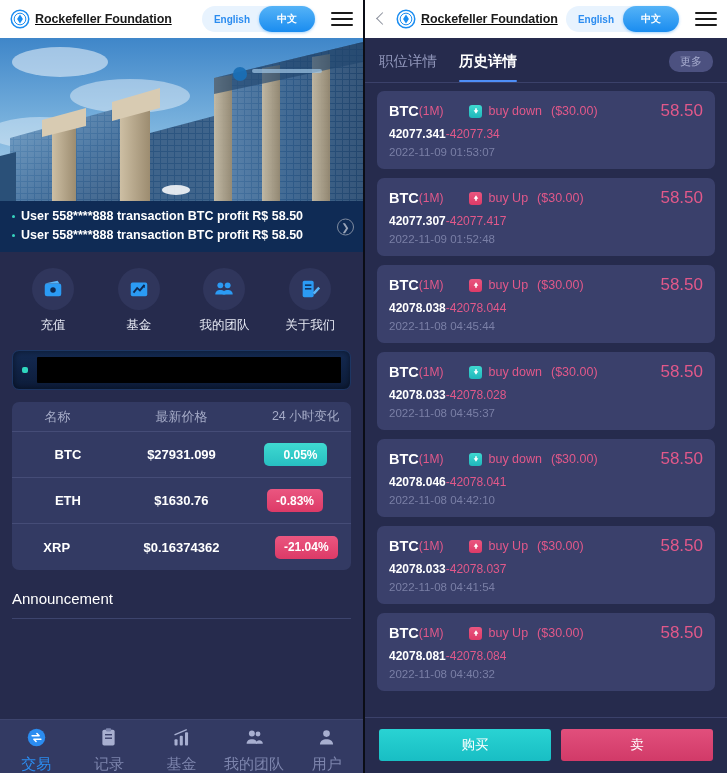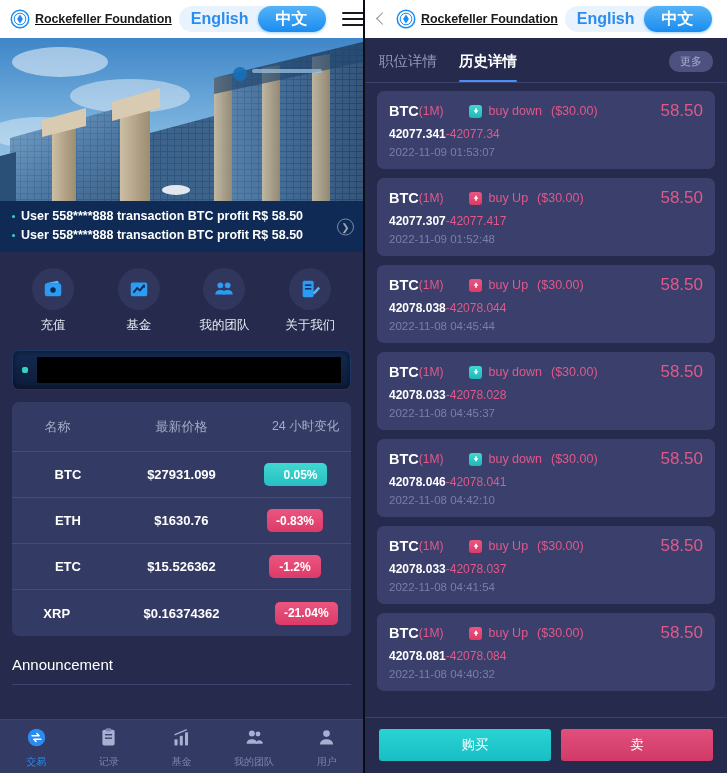--- a/index.html
+++ b/index.html
@@ -38,21 +38,21 @@
   .brand-name {
     font-size: 12.5px; font-weight: bold; color: #1b1b1b;
     letter-spacing: -0.1px; white-space: nowrap;
   }
   .lang-group {
     display: flex; align-items: center; margin-left: auto;
     background: #e8f3fe; border-radius: 14px; height: 26px;
     padding: 0; position: relative;
   }
   .lang-btn {
-    font-size: 16px; font-weight: bold; border-radius: 14px;
+    font-size: 10px; font-weight: bold; border-radius: 14px;
     height: 26px; display: flex; align-items: center; justify-content: center;
     cursor: pointer; white-space: nowrap;
   }
   .lang-en { color: #2b8cf0; padding: 0 9px 0 12px; background: transparent; }
   .lang-zh {
     color: #ffffff; padding: 0 18px;
     background: linear-gradient(180deg,#55b3f7 0%,#1a8cf0 100%);
     box-shadow: 0 1px 3px rgba(26,140,240,.4);
   }
   .hamburger {
@@ -112,21 +112,21 @@
     display: flex; align-items: center; padding: 0 9px; gap: 9px;
     box-shadow: inset 0 0 6px rgba(0,0,0,.5);
   }
   .banner-dot { width: 6px; height: 6px; border-radius: 2px; background: #2fd6be; flex: 0 0 auto; }
   .banner-strip { flex: 1; height: 26px; background: #000000; border-radius: 1px; }
 
   
   .crypto-card { margin: 0 12px; background: #333a63; border-radius: 7px; overflow: hidden; }
   .crypto-head, .crypto-row { display: flex; align-items: center; }
   .crypto-head {
-    height: 50px; color: #a5abc7; font-size: 12.5px;
+    height: 30px; color: #a5abc7; font-size: 12.5px;
     border-bottom: 1px solid #454c77;
     gap: 32px;
   }
   .crypto-row { height: 46px; border-bottom: 1px solid #454c77; }
   .crypto-row:last-child { border-bottom: none; gap: 34px; }
   .c-name { width: 33%; text-align: center; color: #ffffff; font-size: 13px; font-weight: bold; }
   .c-price { width: 34%; text-align: center; color: #ffffff; font-size: 13px; font-weight: bold; }
   .c-chg { width: 33%; display: flex; justify-content: center; }
   .crypto-head .c-name, .crypto-head .c-price, .crypto-head .c-chg {
     color: #a5abc7; font-weight: normal; display: block; text-align: center;
@@ -148,21 +148,21 @@
   .bottom-nav {
     position: absolute; left: 0; right: 0; bottom: 0; height: 54px;
     background: #333a63; border-top: 1px solid #3d446d;
     display: flex; align-items: flex-start; padding-top: 7px;
   }
   .nav-item {
     flex: 1; display: flex; flex-direction: column; align-items: center;
     gap: 3px; cursor: pointer;
   }
   .nav-item svg { width: 21px; height: 21px; }
-  .nav-label { font-size: 10px; color: #7d85ad; }
+  .nav-label { font-size: 15px; color: #7d85ad; }
   .nav-item.active .nav-label { color: #2b8cf0; }
 
   
   .tabs-bar {
     display: flex; align-items: center; padding: 13px 14px 0;
     border-bottom: 1px solid #3b416a; position: relative;
   }
   .tab {
     font-size: 14.5px; color: #9197bb; padding: 0 0 10px; margin-right: 22px;
     cursor: pointer; position: relative;
@@ -373,27 +373,20 @@
           </span>
       </div>
       <div class="crypto-row">
         <span class="c-name">ETH</span>
         <span class="c-price">$1630.76</span>
         <span class="c-chg">
             <span class="chip down">-0.83%</span>
           </span>
       </div>
       <div class="crypto-row">
-        <span class="c-name">ETC</span>
-        <span class="c-price">$15.526362</span>
-        <span class="c-chg">
-            <span class="chip down">-1.2%</span>
-          </span>
-      </div>
-      <div class="crypto-row">
         <span class="c-name">XRP</span>
         <span class="c-price">$0.16374362</span>
         <span class="c-chg">
             <span class="chip down">-21.04%</span>
           </span>
       </div>
     </div>
 
     <div class="announce">
       <div class="announce-title">Announcement</div>

